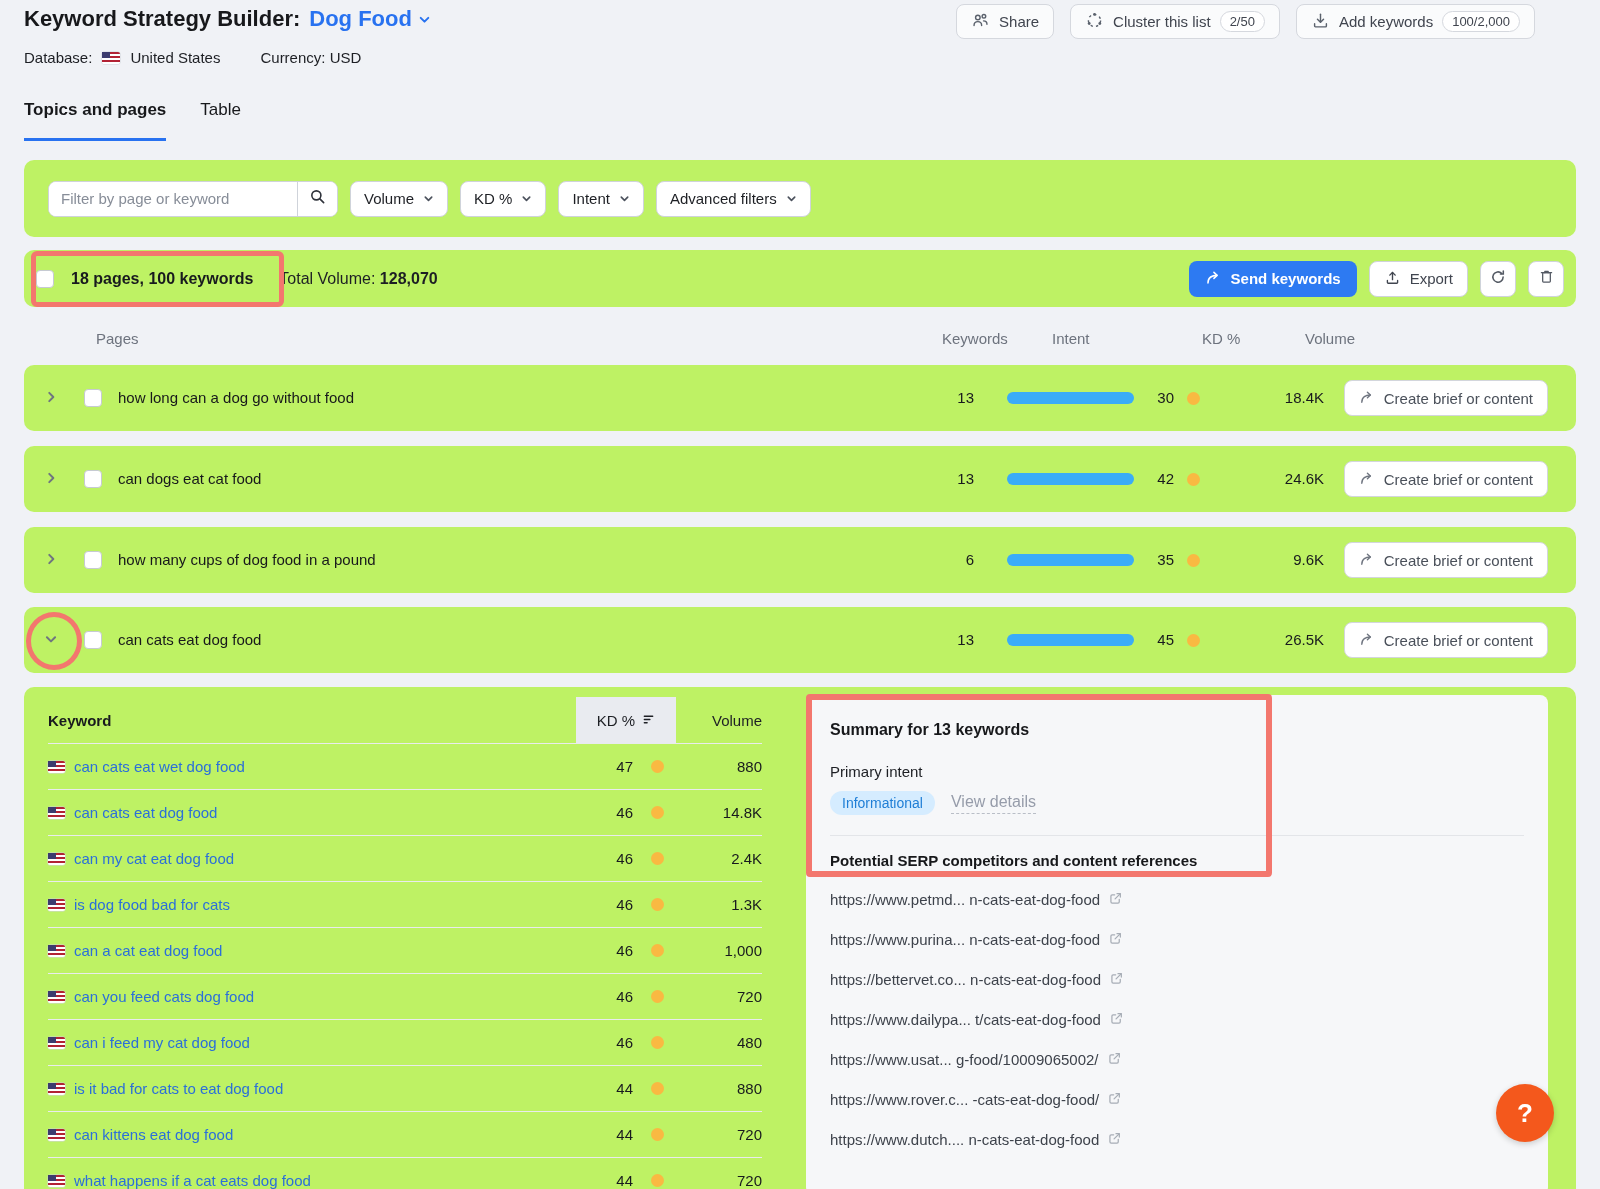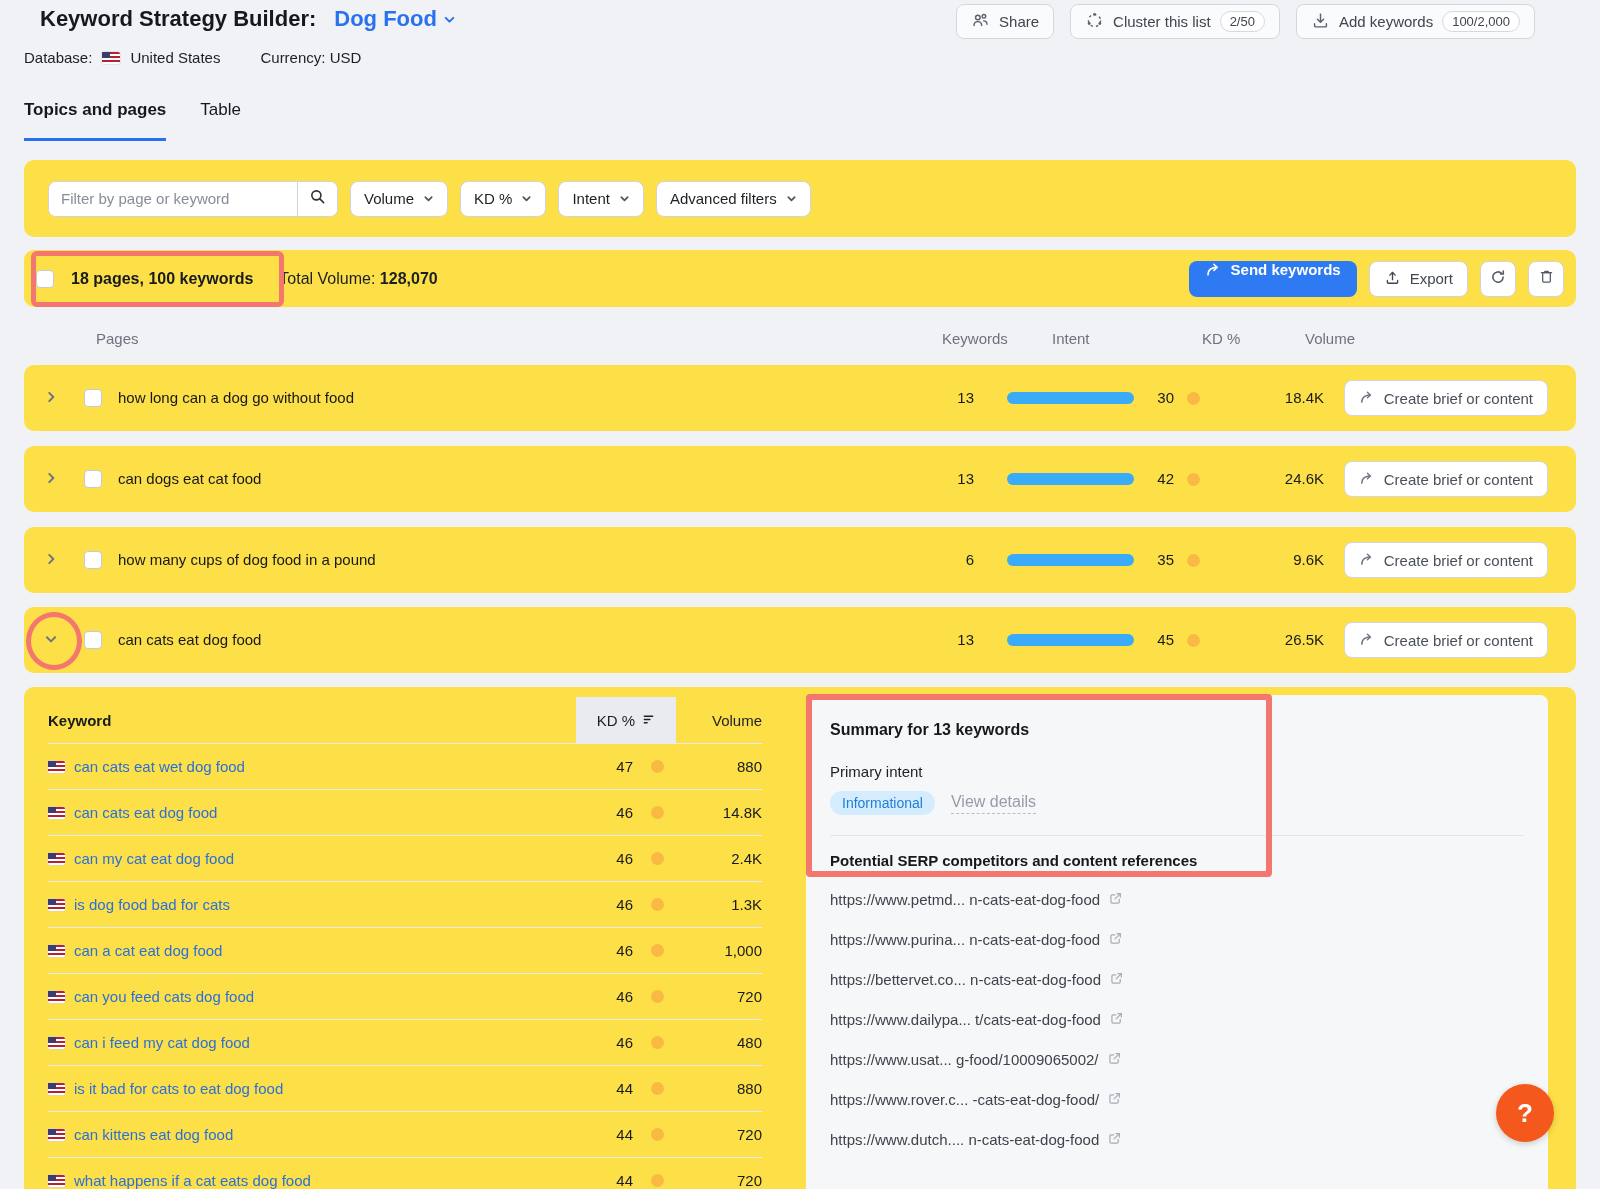--- a/index.html
+++ b/index.html
@@ -4,21 +4,21 @@
 <style>
   * { margin:0; padding:0; box-sizing:border-box; }
   html,body { width:1600px; height:1189px; overflow:hidden; }
   body {
     font-family:"Liberation Sans","DejaVu Sans",sans-serif;
     background:#f0f2f6; color:#181a1e; position:relative;
   }
   .abs { position:absolute; }
 
   
-  .title-row { left:40px; top:6px; display:flex; align-items:flex-end; gap:18px; }
+  .title-row { left:24px; top:6px; display:flex; align-items:flex-end; gap:9px; }
   .title-row h1 { font-size:22px; font-weight:700; color:#17181b; }
   .list-name { font-size:22px; font-weight:700; color:#2872f0; display:flex; align-items:center; gap:6px; cursor:pointer; }
   .meta-row { left:24px; top:49px; display:flex; align-items:center; gap:10px; font-size:15px; color:#1d1f24; }
   .meta-row .gap { width:20px; }
   .flag { width:18px; height:12px; border-radius:2px; position:relative; display:inline-block;
           background:repeating-linear-gradient(#b22234 0 2px,#ffffff 2px 4px); box-shadow:0 0 0 0.5px #d0d3d9; }
   .flag::after { content:""; position:absolute; left:0; top:0; width:8px; height:6px; background:#3c3b6e; }
   .flag.small { width:17px; height:12px; margin-right:9px; flex:none; }
 
   .top-actions { right:65px; top:4px; display:flex; gap:16px;align-items:center; }
@@ -26,38 +26,38 @@
           background:#fafbfc; border:1px solid #d5d8de; border-radius:8px;
           font-size:15px; color:#40454f; cursor:pointer; }
   .tbtn svg { color:#5a616c; }
   .pill { background:#fff; border:1px solid #d5d8de; border-radius:999px; padding:2px 9px; font-size:13px; color:#40454f; }
 
   .tabs { left:24px; top:100px; display:flex; gap:34px; font-size:17px; }
   .tab { padding-bottom:18px; cursor:pointer; color:#17181b; }
   .tab.active { font-weight:700; border-bottom:3px solid #2872f0; }
 
   
-  .card { position:absolute; left:24px; width:1552px; background:#fde047; border-radius:10px; }
+  .card { position:absolute; left:24px; width:1552px; background:#bef264; border-radius:10px; }
 
   .card-filters { top:160px; height:77px; display:flex; align-items:center; padding:0 24px; gap:12px; }
   .searchbox { width:290px; height:36px; border:1px solid #cfd3da; border-radius:8px; display:flex; overflow:hidden; background:#fff; }
   .searchbox input { flex:1; border:none; outline:none; padding:0 12px; font-size:15px; font-family:inherit; color:#1d1f24; }
   .searchbox input::placeholder { color:#878d98; }
   .search-seg { width:40px; border-left:1px solid #cfd3da; display:flex; align-items:center; justify-content:center; color:#2f333b; cursor:pointer; background:#fff; }
   .fbtn { height:36px; display:flex; align-items:center; gap:9px; padding:0 13px; background:#fff;
           border:1px solid #cfd3da; border-radius:8px; font-size:15px; color:#1d1f24; cursor:pointer; }
   .fbtn svg { color:#4c525d; }
 
   .card-selection { top:250px; height:57px; display:flex; align-items:center; padding:0 12px; }
   .cb { width:18px; height:18px; border:1.5px solid #c6cad2; border-radius:4px; background:#fff; flex:none; cursor:pointer; }
   .sel-summary { font-size:16px; font-weight:700; margin-left:17px; }
   .total-volume { font-size:16px; color:#1d1f24; margin-left:26px; }
   .total-volume b { font-weight:700; }
   .sel-actions { margin-left:auto; display:flex; gap:12px; align-items:center; }
-  .btn-primary { height:36px; display:flex; gap:9px; padding:0 16px; background:#2d7af2;
+  .btn-primary { height:36px; display:flex; align-items:center; gap:9px; padding:0 16px; background:#2d7af2;
                  border:none; border-radius:8px; color:#fff; font-size:15px; font-weight:700; cursor:pointer; font-family:inherit; }
   .btn-ghost { height:36px; display:flex; align-items:center; gap:9px; padding:0 14px; background:#fff;
                border:1px solid #cfd3da; border-radius:8px; color:#40454f; font-size:15px; cursor:pointer; font-family:inherit; }
   .icon-btn { width:36px; height:36px; display:flex; align-items:center; justify-content:center; background:#fff;
               border:1px solid #cfd3da; border-radius:8px; color:#545a64; cursor:pointer; }
 
   
   .col-head { top:325px; left:24px; width:1552px; height:30px; font-size:15px; color:#6d737e; }
   .col-head span { position:absolute; top:5px;margin-left:48px; }
 

